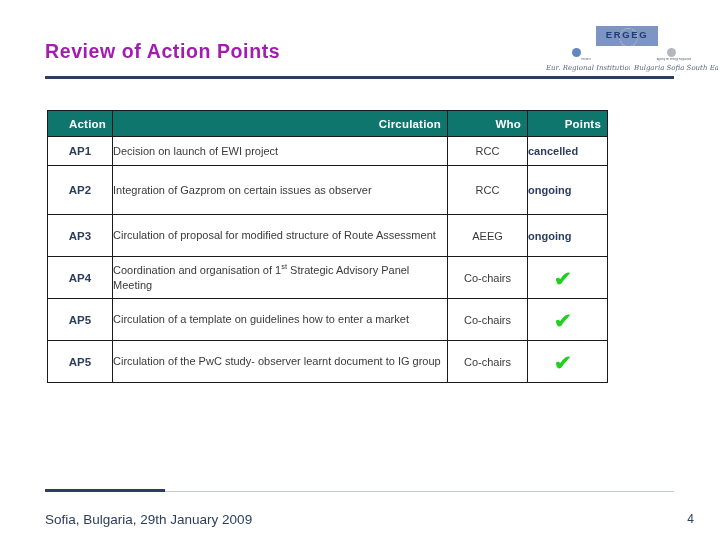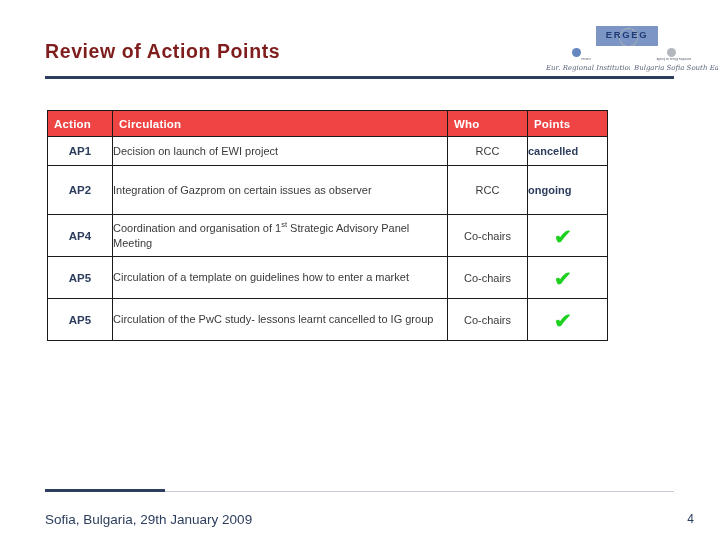--- a/index.html
+++ b/index.html
@@ -22,21 +22,21 @@
     top: 0;
     width: 720px;
     height: 80px;
   }
   #page-title {
     position: absolute;
     left: 45px;
     top: 40px;
     font-size: 19.5px;
     font-weight: bold;
-    color: #7f1d1d;
+    color: #a21caf;
     letter-spacing: 0.6px;
     white-space: nowrap;
   }
   #title-rule {
     position: absolute;
     left: 45px;
     top: 76px;
     width: 629px;
     height: 3px;
     background: #2c3d5e;
@@ -138,25 +138,25 @@
     width: 560px;
     border-collapse: collapse;
     table-layout: fixed;
   }
   #action-table td, #action-table th {
     border: 1px solid #1a1a1a;
     padding: 0;
     vertical-align: middle;
   }
   #action-table thead th {
-    background: #ef4444;
+    background: #0f766e;
     color: #ffffff;
     font-size: 11.5px;
     font-weight: bold;
-    text-align: left;
+    text-align: right;
     height: 25px;
     padding: 0 6px;
     letter-spacing: 0.2px;
   }
   .col-action  { width: 65px; }
   .col-desc    { width: 335px; }
   .col-who     { width: 80px; }
   .col-status  { width: 80px; }
 
   .cell-action {
@@ -290,34 +290,40 @@
         <td class="cell-who">RCC</td>
         <td class="cell-status">cancelled</td>
       </tr>
       <tr class="row-h2">
         <td class="cell-action">AP2</td>
         <td class="cell-desc">Integration of Gazprom on certain issues as observer</td>
         <td class="cell-who">RCC</td>
         <td class="cell-status">ongoing</td>
       </tr>
       <tr class="row-h3">
+        <td class="cell-action">AP3</td>
+        <td class="cell-desc">Circulation of proposal for modified structure of Route Assessment</td>
+        <td class="cell-who">AEEG</td>
+        <td class="cell-status">ongoing</td>
+      </tr>
+      <tr class="row-h3">
         <td class="cell-action">AP4</td>
         <td class="cell-desc"><span>Coordination and organisation of 1</span><span class="sup-ord">st</span><span> Strategic Advisory Panel Meeting</span></td>
         <td class="cell-who">Co-chairs</td>
         <td class="cell-status check"><span class="check-mark">✔</span></td>
       </tr>
       <tr class="row-h3">
         <td class="cell-action">AP5</td>
         <td class="cell-desc">Circulation of a template on guidelines how to enter a market</td>
         <td class="cell-who">Co-chairs</td>
         <td class="cell-status check"><span class="check-mark">✔</span></td>
       </tr>
       <tr class="row-h3">
         <td class="cell-action">AP5</td>
-        <td class="cell-desc">Circulation of the PwC study- lessons learnt cancelled to IG group</td>
+        <td class="cell-desc">Circulation of the PwC study- observer learnt document to IG group</td>
         <td class="cell-who">Co-chairs</td>
         <td class="cell-status check"><span class="check-mark">✔</span></td>
       </tr>
     </tbody>
 </table>
 
 <div id="footer-rule-thin"></div>
 <div id="footer-rule-thick"></div>
 <div id="footer-text">Sofia, Bulgaria, 29th January 2009</div>
 <div id="page-number">4</div>

